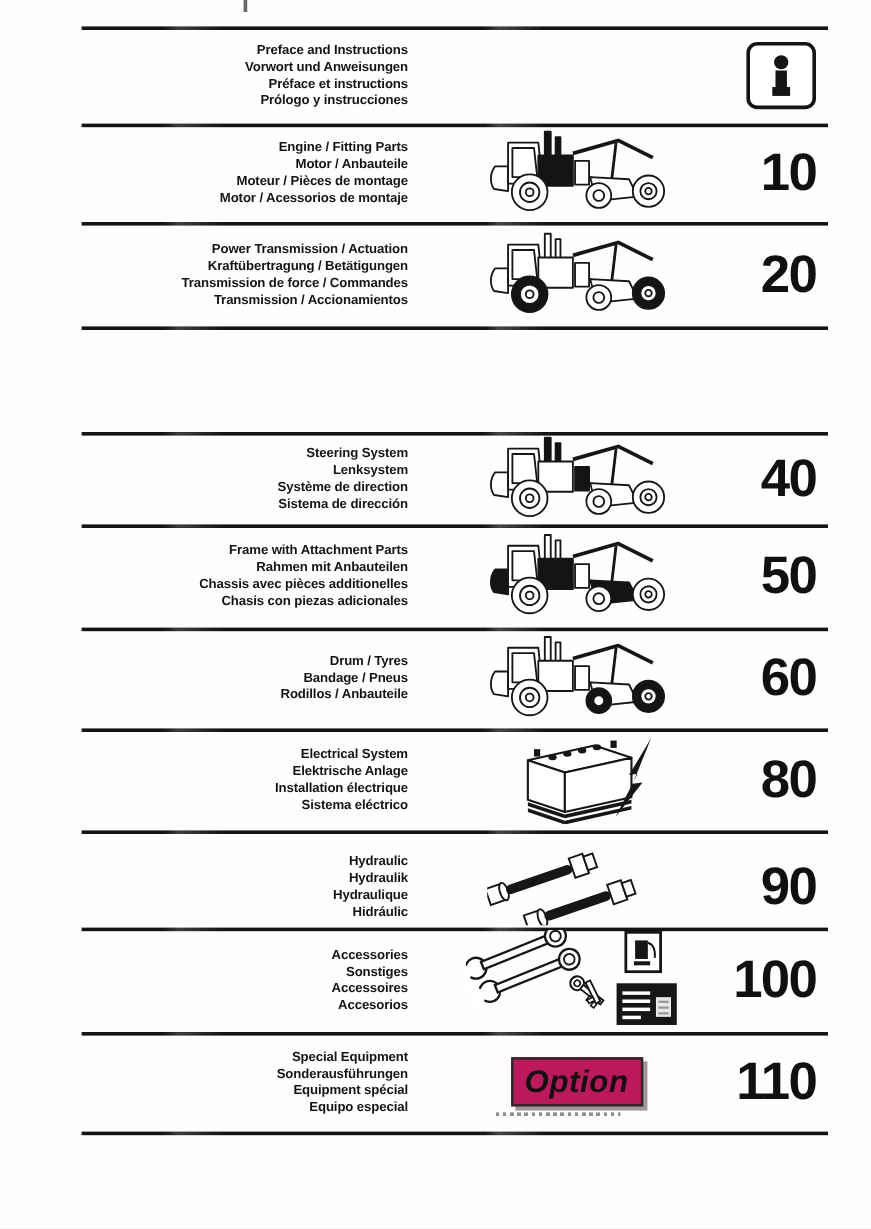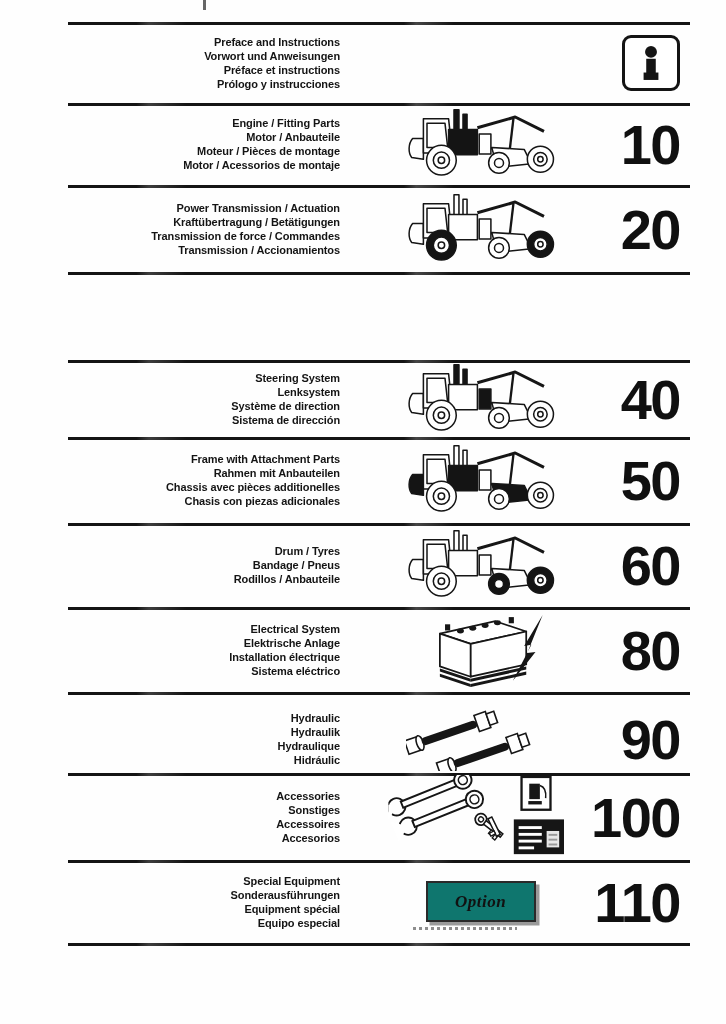--- a/index.html
+++ b/index.html
@@ -19,33 +19,33 @@
     position:absolute;right:386px;top:50%;transform:translateY(-50%);
     width:330px;text-align:right;font-weight:bold;font-size:11px;line-height:14px;
     letter-spacing:-0.1px;white-space:nowrap;
   }
   .art{
     position:absolute;left:383px;top:50%;transform:translateY(-50%);
     width:195px;height:78px;display:flex;align-items:center;justify-content:center;
   }
   .num{
     position:absolute;right:46px;top:50%;transform:translateY(-50%);
-    width:120px;text-align:right;font-weight:bold;font-size:56px;letter-spacing:-1.5px;
+    width:120px;text-align:right;font-weight:bold;font-size:44px;letter-spacing:-1.5px;
     color:#101010;
   }
   .info-badge{
     position:absolute;right:46px;top:50%;transform:translateY(-50%);
     width:52px;height:50px;border:3.5px solid #141414;border-radius:9px;
     background:#fff;display:flex;align-items:center;justify-content:center;
   }
   .option-badge{
-    position:relative;width:106px;height:37px;background:#0f766e;
+    position:relative;width:106px;height:37px;background:#be185d;
     border:2px solid #2a2a2a;box-shadow:3.5px 3.5px 0 #9a9a9a;
     display:flex;align-items:center;justify-content:center;
-    font-style:italic;font-weight:bold;font-size:17px;letter-spacing:0.5px;color:#111;font-family:Liberation Serif, serif;
+    font-style:italic;font-weight:bold;font-size:26px;letter-spacing:0.5px;color:#111;
   }
   .option-noise{
     position:absolute;left:30px;bottom:11px;width:104px;height:3px;
     background:repeating-linear-gradient(90deg,#8d8d8d 0 3px,transparent 3px 6px);
   }
   
   .hl-engine{--eng:#141414;--stk:#141414;}
   .hl-power{--rw:#141414;--fw:#141414;}
   .hl-steering{--art:#141414;--stk:#141414;}
   .hl-frame{--bd:#141414;--eng:#141414;--att:#141414;}

